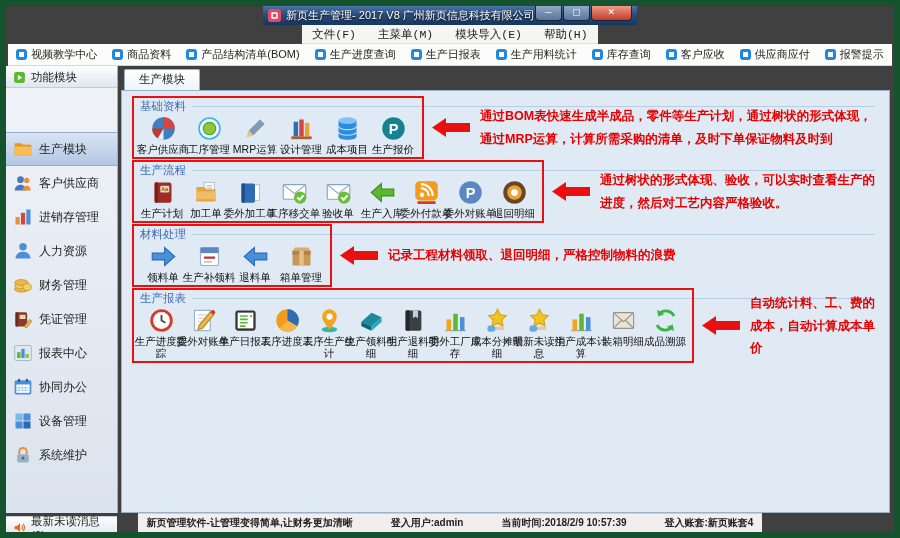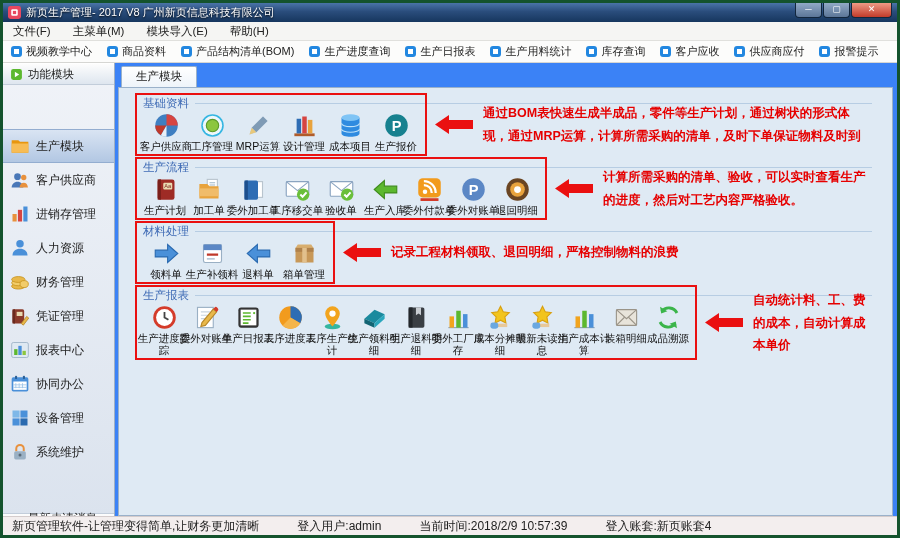--- a/index.html
+++ b/index.html
@@ -1,35 +1,35 @@
 <!DOCTYPE html>
 <html><head>
 <meta charset="utf-8">
 <style>
   * { box-sizing: border-box; margin: 0; padding: 0; }
   html,body { background:#c8d4e2; }
   body { font-family: "Liberation Sans", "DejaVu Sans", sans-serif; }
-  .window { width:900px; height:538px; position:relative; background:#3b82f6;
-            border:3px solid #14532d; overflow:hidden; display:flex; flex-direction:column; }
+  .window { width:900px; height:538px; position:relative; background:#404040;
+            border:6px solid #14532d; overflow:hidden; display:flex; flex-direction:column;align-items:center; }
 
   
   .titlebar { height:19px; background:linear-gradient(#4a74a8, #2a4d7c 45%, #16365e);
               display:flex; align-items:center; padding:0 5px; color:#fff; font-size:11px; flex:0 0 auto; }
   .app-ico { width:13px; height:13px; margin-right:5px; display:inline-block; }
   .app-ico svg { width:13px; height:13px; display:block; }
   .title-text { text-shadow:0 1px 2px #000; white-space:nowrap; }
   .winbtns { margin-left:auto; display:flex; gap:1px; align-self:flex-start; }
   .wbtn { width:27px; height:15px; border:1px solid #12263d; border-top:none; border-radius:0 0 4px 4px;
           background:linear-gradient(#91a9c6,#5c7698); color:#fff; font-size:9px; line-height:13px;
           text-align:center; cursor:pointer; }
   .wbtn.close { width:41px; background:linear-gradient(#ef9a85,#c23b2a); }
 
   
   .menubar { height:19px; background:#f5f5f3; border-bottom:1px solid #e0e0dd; display:flex;
-             align-items:center; gap:22px; padding:0 10px; font-size:11.5px; color:#222; flex:0 0 auto; }
+             align-items:center; gap:22px; padding:0 10px; font-size:11.5px; color:#222; flex:0 0 auto;font-family:Liberation Mono, monospace; }
   .menu-item { cursor:default; }
 
   
   .toolbar { height:22px; background:#fcfcfb; border-bottom:1px solid #d6d6d3; display:flex;
              align-items:center; gap:15px; padding:0 8px; font-size:11px; color:#222; flex:0 0 auto; }
   .tb-item { display:flex; align-items:center; gap:4px; cursor:pointer; white-space:nowrap; }
   .tb-ico { width:11px; height:11px; border:3px solid #2287e0; border-radius:3px; background:#fff; }
 
   
   .bodyrow { flex:1; display:flex; min-height:0; }
@@ -52,21 +52,21 @@
   .side-fill { flex:1; }
   .side-foot { height:18px; flex:0 0 18px; display:flex; align-items:center; gap:13px; padding:0 7px;
                font-size:11px; color:#333; }
   .foot-link { cursor:pointer; white-space:nowrap; }
 
   
   .content { flex:1; display:flex; flex-direction:column; padding:3px 4px 0 3px; min-width:0; }
   .tabstrip { height:21px; flex:0 0 21px; display:flex; align-items:flex-end; padding-left:3px; }
   .tab { background:linear-gradient(#ffffff,#eef4fa); border:1px solid #9ab1ca; border-bottom:none;
          border-radius:2px 2px 0 0; padding:2px 14px 3px; font-size:11.5px; color:#222; cursor:pointer; }
-  .panel { flex:1; border:1px solid #9ab1ca; background:#dfeaf4; padding:5px 16px; position:relative; overflow:hidden; }
+  .panel { flex:1; border:1px solid #9ab1ca; background:#dfeaf4; padding:5px 10px; position:relative; overflow:hidden; }
 
   
   .group { position:relative; display:flex; align-items:center; margin-bottom:1px; }
   .g-rule { position:absolute; left:60px; right:4px; top:10px; border-top:1px solid #b7cde3; }
   .red-box { border:2px solid #ea1010; padding:1px 6px 2px; position:relative; z-index:1; flex:0 0 auto; }
   .g-title { color:#3f6bb5; font-size:11.5px; margin-bottom:1px; }
   .icons { display:flex; }
   .cell { width:46px; display:flex; flex-direction:column; align-items:center; cursor:pointer; }
   .g3 .cell { width:42px; }
   .g1 .cell { width:44px; }
@@ -76,21 +76,21 @@
 
   
   .ann { flex:1; display:flex; align-items:center; gap:10px; padding:0 2px 0 8px; z-index:1; min-width:0; }
   .arr svg { width:38px; height:19px; display:block; }
   .ann-text { color:#e60000; font-size:12.5px; font-weight:bold; line-height:1.8; }
   .g2 .ann-text { white-space:nowrap; }
   .g3 .ann-text { max-width:130px; }
 
   
   .statusbar { height:19px; flex:0 0 19px; background:#f3eeee; border-top:1px solid #d4cccc;
-               display:flex; align-items:center; font-size:12px; color:#222; padding:0 9px; }
+               display:flex; align-items:center; font-size:10px; color:#222; padding:0 9px;font-weight:bold; }
   .st { white-space:nowrap; }
   .st + .st { margin-left:38px; }
 </style>
 </head>
 <body>
 
 <div class="window">
 
   <div class="titlebar">
     <span class="app-ico">
@@ -476,21 +476,21 @@
                   <div class="lbl">退回明细</div>
                 </div>
               </div>
             </div>
             <div class="ann">
               <span class="arr">
                 <svg viewBox="0 0 38 19">
                   <path d="M0 9.5L14 0v5h24v9H14v5z" fill="#ea1010"></path>
                 </svg>
               </span>
-              <div class="ann-text">计算所需采购的清单、验收，可以实时查看生产的进度，然后对工艺内容严格验收。</div>
+              <div class="ann-text">通过树状的形式体现、验收，可以实时查看生产的进度，然后对工艺内容严格验收。</div>
             </div>
           </section>
           <section class="group g2">
             <div class="g-rule"></div>
             <div class="red-box">
               <div class="g-title">材料处理</div>
               <div class="icons">
                 <div class="cell">
                   <span class="m-ico">
                     <svg viewBox="0 0 24 24">

